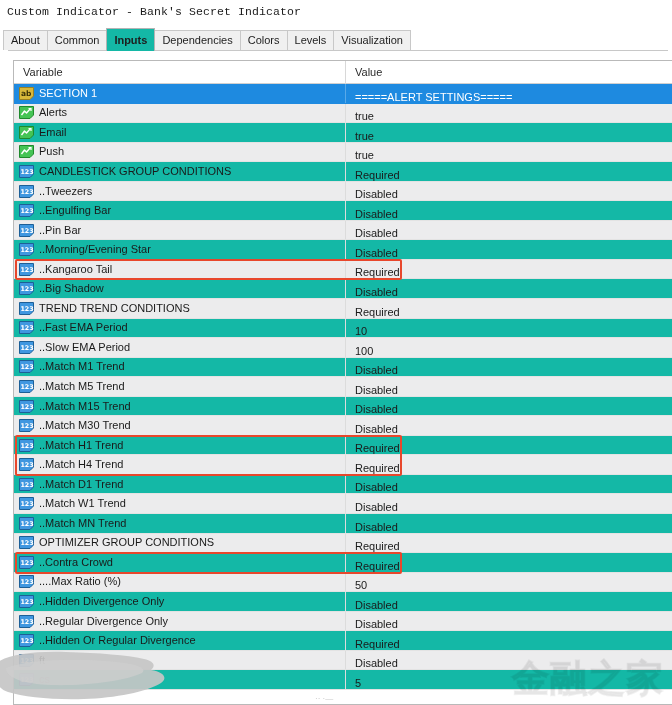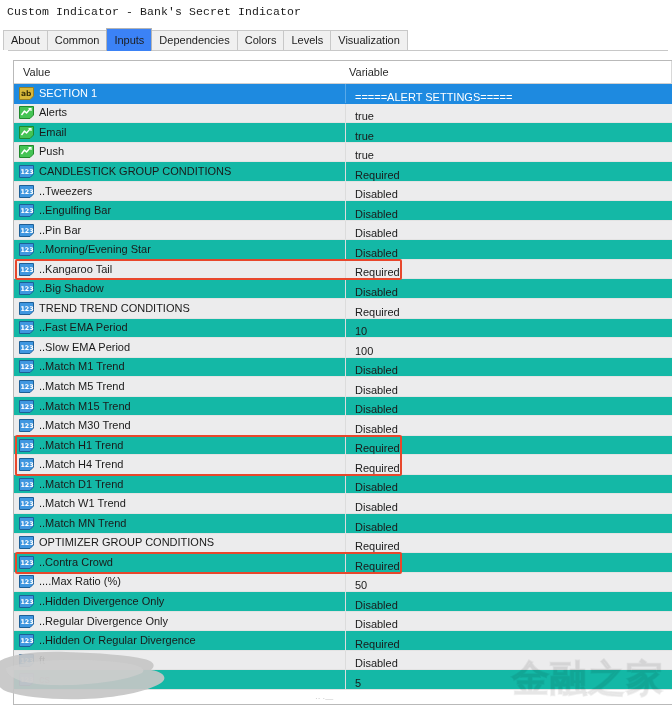--- a/index.html
+++ b/index.html
@@ -49,25 +49,25 @@
     background: #f0f0f0;
     border: 1px solid #c8c8c8;
     border-bottom: none;
     display: flex; align-items: center;
     line-height: 1;
     white-space: nowrap;
     position: relative;
     cursor: default;
   }
   .tab.active {
-    background: #3b82f6;
+    background: #14b8a6;
     height: 23px;
     z-index: 5;
     border-color: #b4b4b4;
-    font-weight: normal;
+    font-weight: bold;
   }
   .tabstrip-underline {
     position: absolute;
     left: 8px; top: 50px;
     width: 660px; height: 1px;
     background: #c8c8c8;
   }
 
   
   .grid-panel {
@@ -206,22 +206,22 @@
       <div class="tab">Dependencies</div>
       <div class="tab">Colors</div>
       <div class="tab">Levels</div>
       <div class="tab">Visualization</div>
     </div>
   <div class="tabstrip-underline"></div>
 
   <div class="grid-panel">
 
     <div class="grid-header">
+      <div class="hcell col-var">Variable</div>
       <div class="hcell col-val">Value</div>
-      <div class="hcell col-var">Variable</div>
     </div>
 
     <div id="rows">
         <div class="row selected">
           <div class="cell-var">
             <span class="ico">
               <svg width="15" height="13" viewBox="0 0 15 13">
                 <path d="M0.5,0.5 H14.5 V9 L11,12.5 H0.5 Z" fill="#d8b83a" stroke="#9a8021" stroke-width="1"></path>
                 <text x="2" y="9" font-family="DejaVu Sans, sans-serif" font-size="7.5" font-weight="bold" fill="#3a3208">ab</text>
               </svg>

